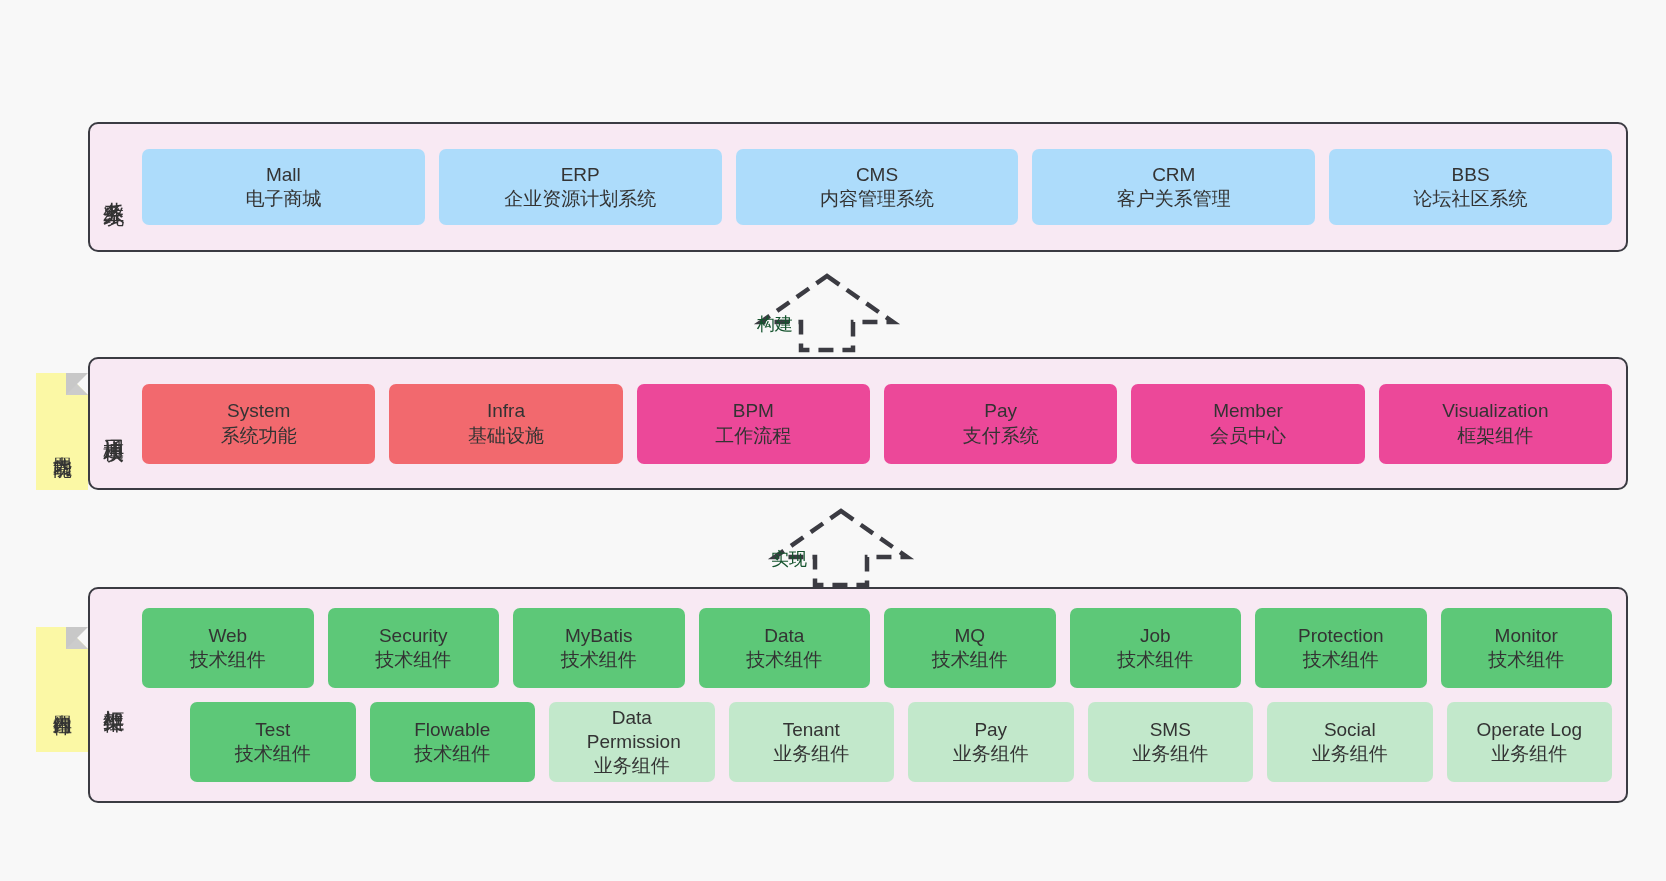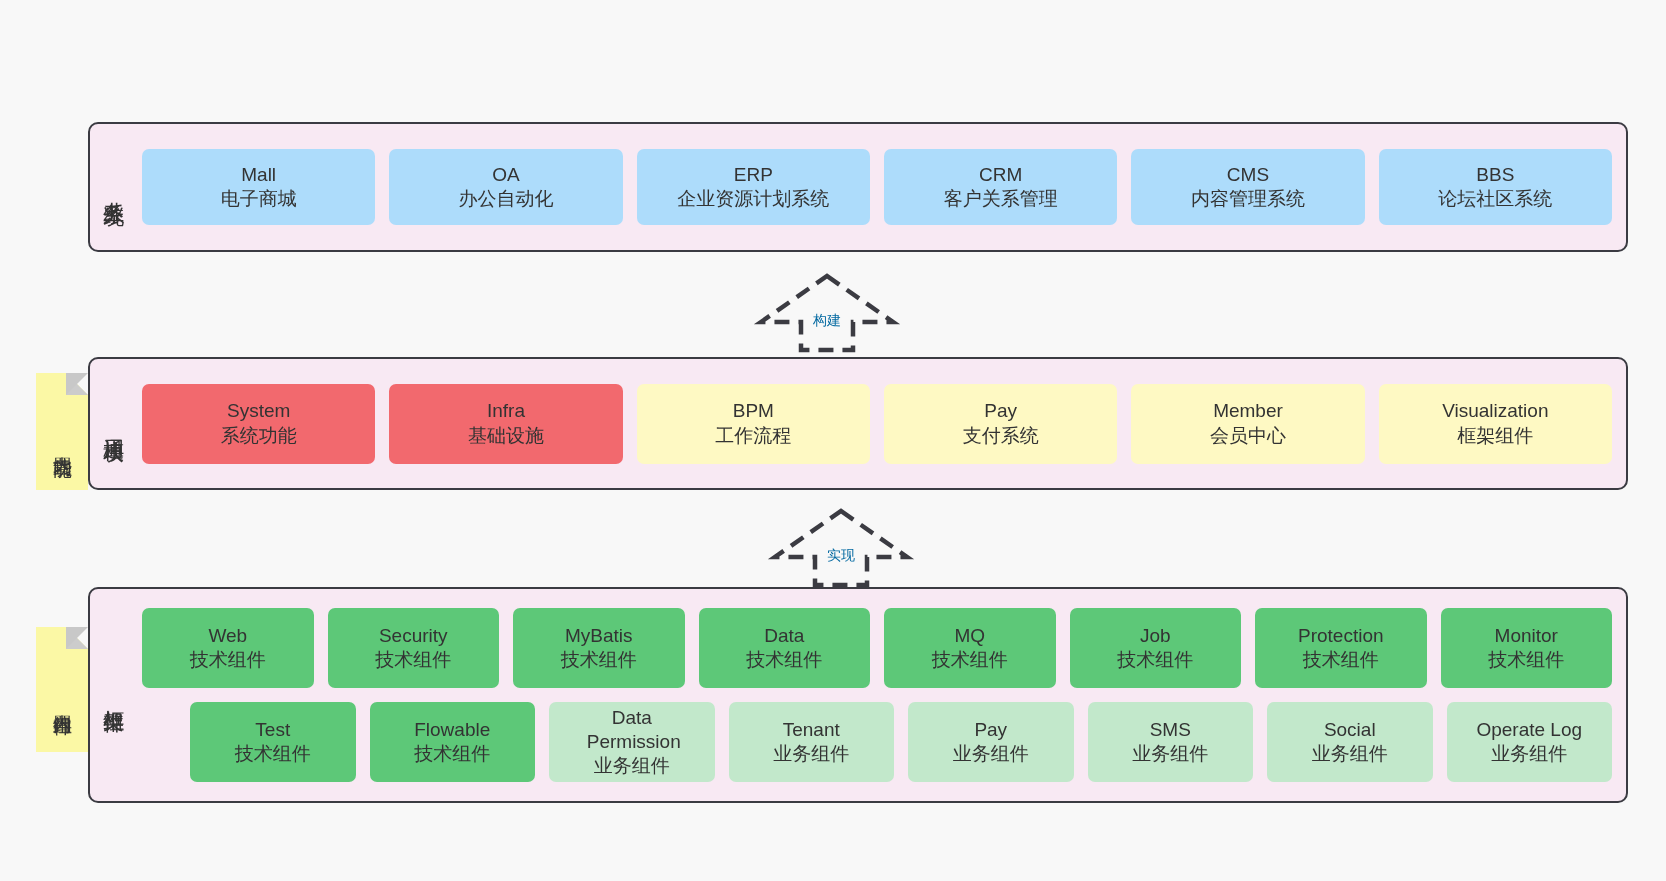--- a/index.html
+++ b/index.html
@@ -83,21 +83,21 @@
     color: #333333;
     padding: 6px 4px;
     box-sizing: border-box;
     user-select: none;
   }
   .card .l1 { display: block; }
   .card .l2 { display: block; }
 
   .card.blue    { background: #addcfb; }
   .card.red     { background: #f2696e; }
-  .card.pink    { background: #fef9c3; text-align: right; }
+  .card.pink    { background: #ec4899; text-align: right; }
   .card.green   { background: #5dc878; }
   .card.lgreen  { background: #c2e8cb; }
 
   
   .biz-row   { height: 76px; }
   .mod-row   { height: 80px; }
   .fw-row    { height: 80px; }
 
   
   .note {
@@ -150,55 +150,50 @@
 
   
   .arrow {
     position: absolute;
   }
   .arrow svg { display: block; overflow: visible; }
   .arrow-label {
     position: absolute;
     left: 0;
     width: 100%;
-    text-align: center;
-    font-size: 14px;
-    color: #0369a1;
+    font-size: 18px;
+    color: #14532d;
     user-select: none;
     white-space: nowrap;
   }
 </style>
 </head>
 <body>
 
 <div id="canvas">
 
   <div class="section" id="sec-business" style="left:88px; top:113px; width:1540px; height:130px;">
     <div class="section-title">业务系统</div>
     <div class="section-body">
       <div class="row biz-row">
         <div class="card blue">
           <span class="l1">Mall</span>
           <span class="l2">电子商城</span>
         </div>
         <div class="card blue">
-          <span class="l1">OA</span>
-          <span class="l2">办公自动化</span>
-        </div>
-        <div class="card blue">
           <span class="l1">ERP</span>
           <span class="l2">企业资源计划系统</span>
         </div>
         <div class="card blue">
+          <span class="l1">CMS</span>
+          <span class="l2">内容管理系统</span>
+        </div>
+        <div class="card blue">
           <span class="l1">CRM</span>
           <span class="l2">客户关系管理</span>
-        </div>
-        <div class="card blue">
-          <span class="l1">CMS</span>
-          <span class="l2">内容管理系统</span>
         </div>
         <div class="card blue">
           <span class="l1">BBS</span>
           <span class="l2">论坛社区系统</span>
         </div>
       </div>
     </div>
   </div>
 
   <div class="arrow" id="arrow-build" style="left:757px; top:263px; width:140px; height:80px;">

